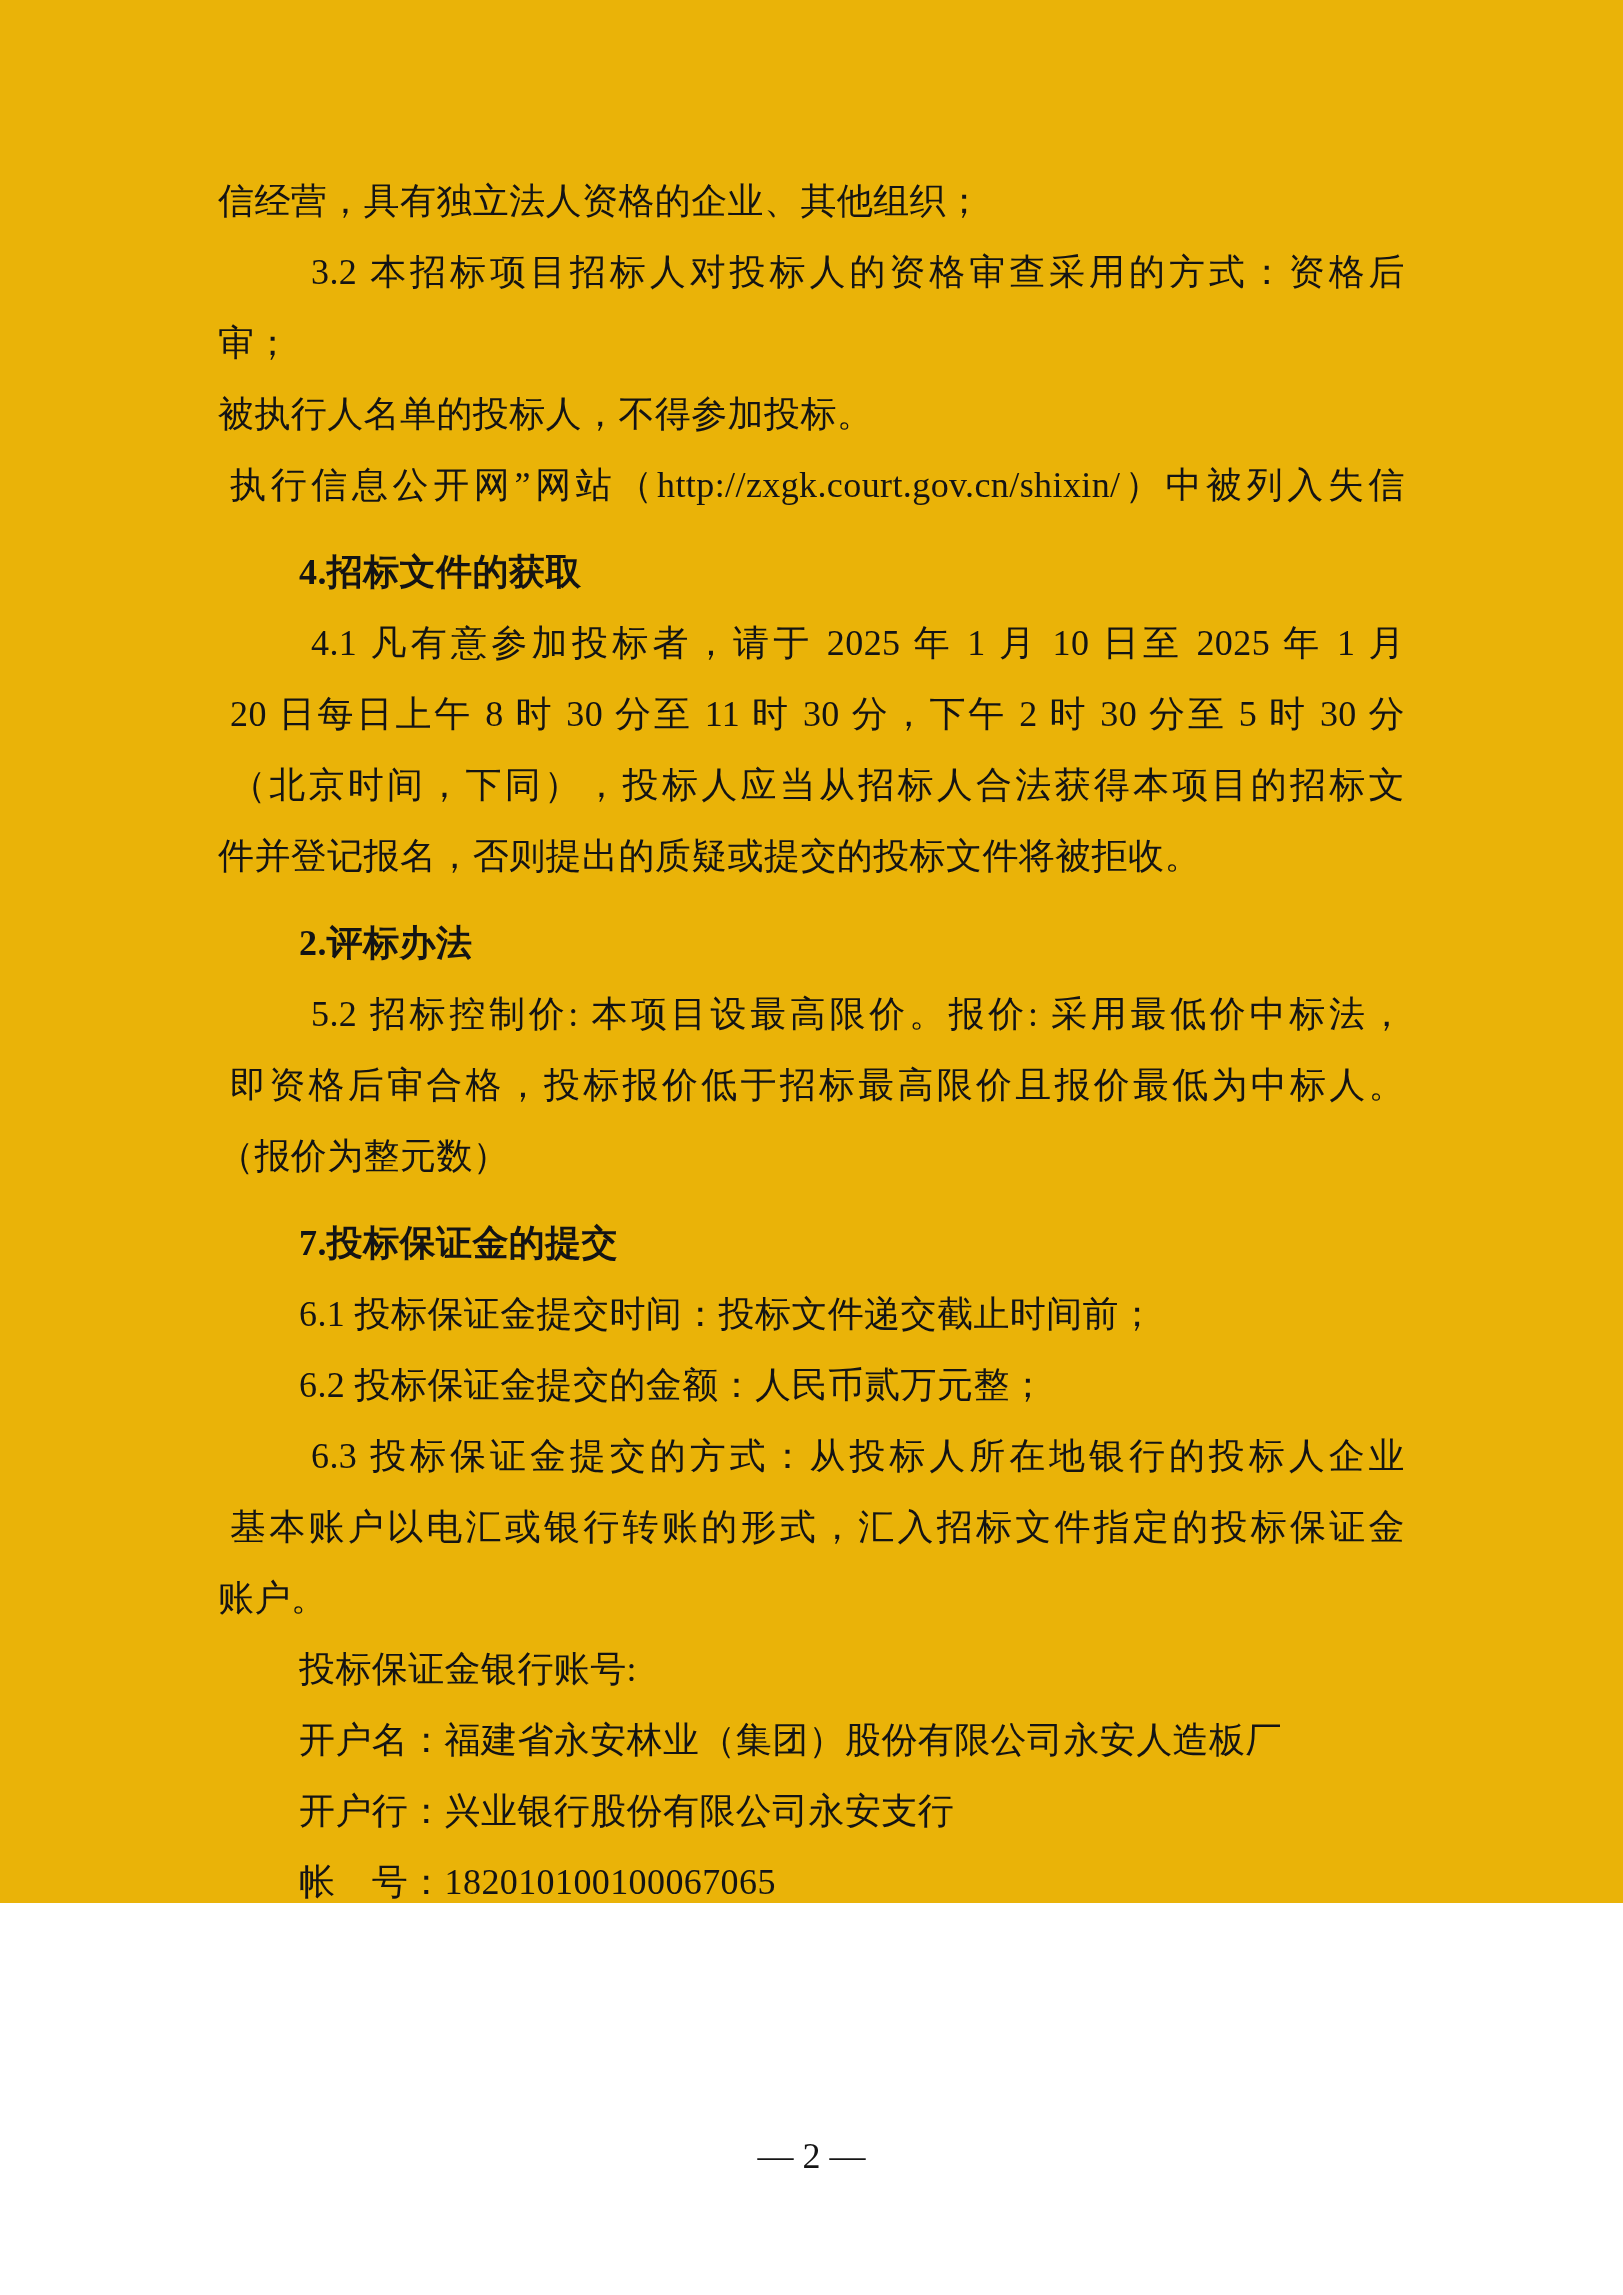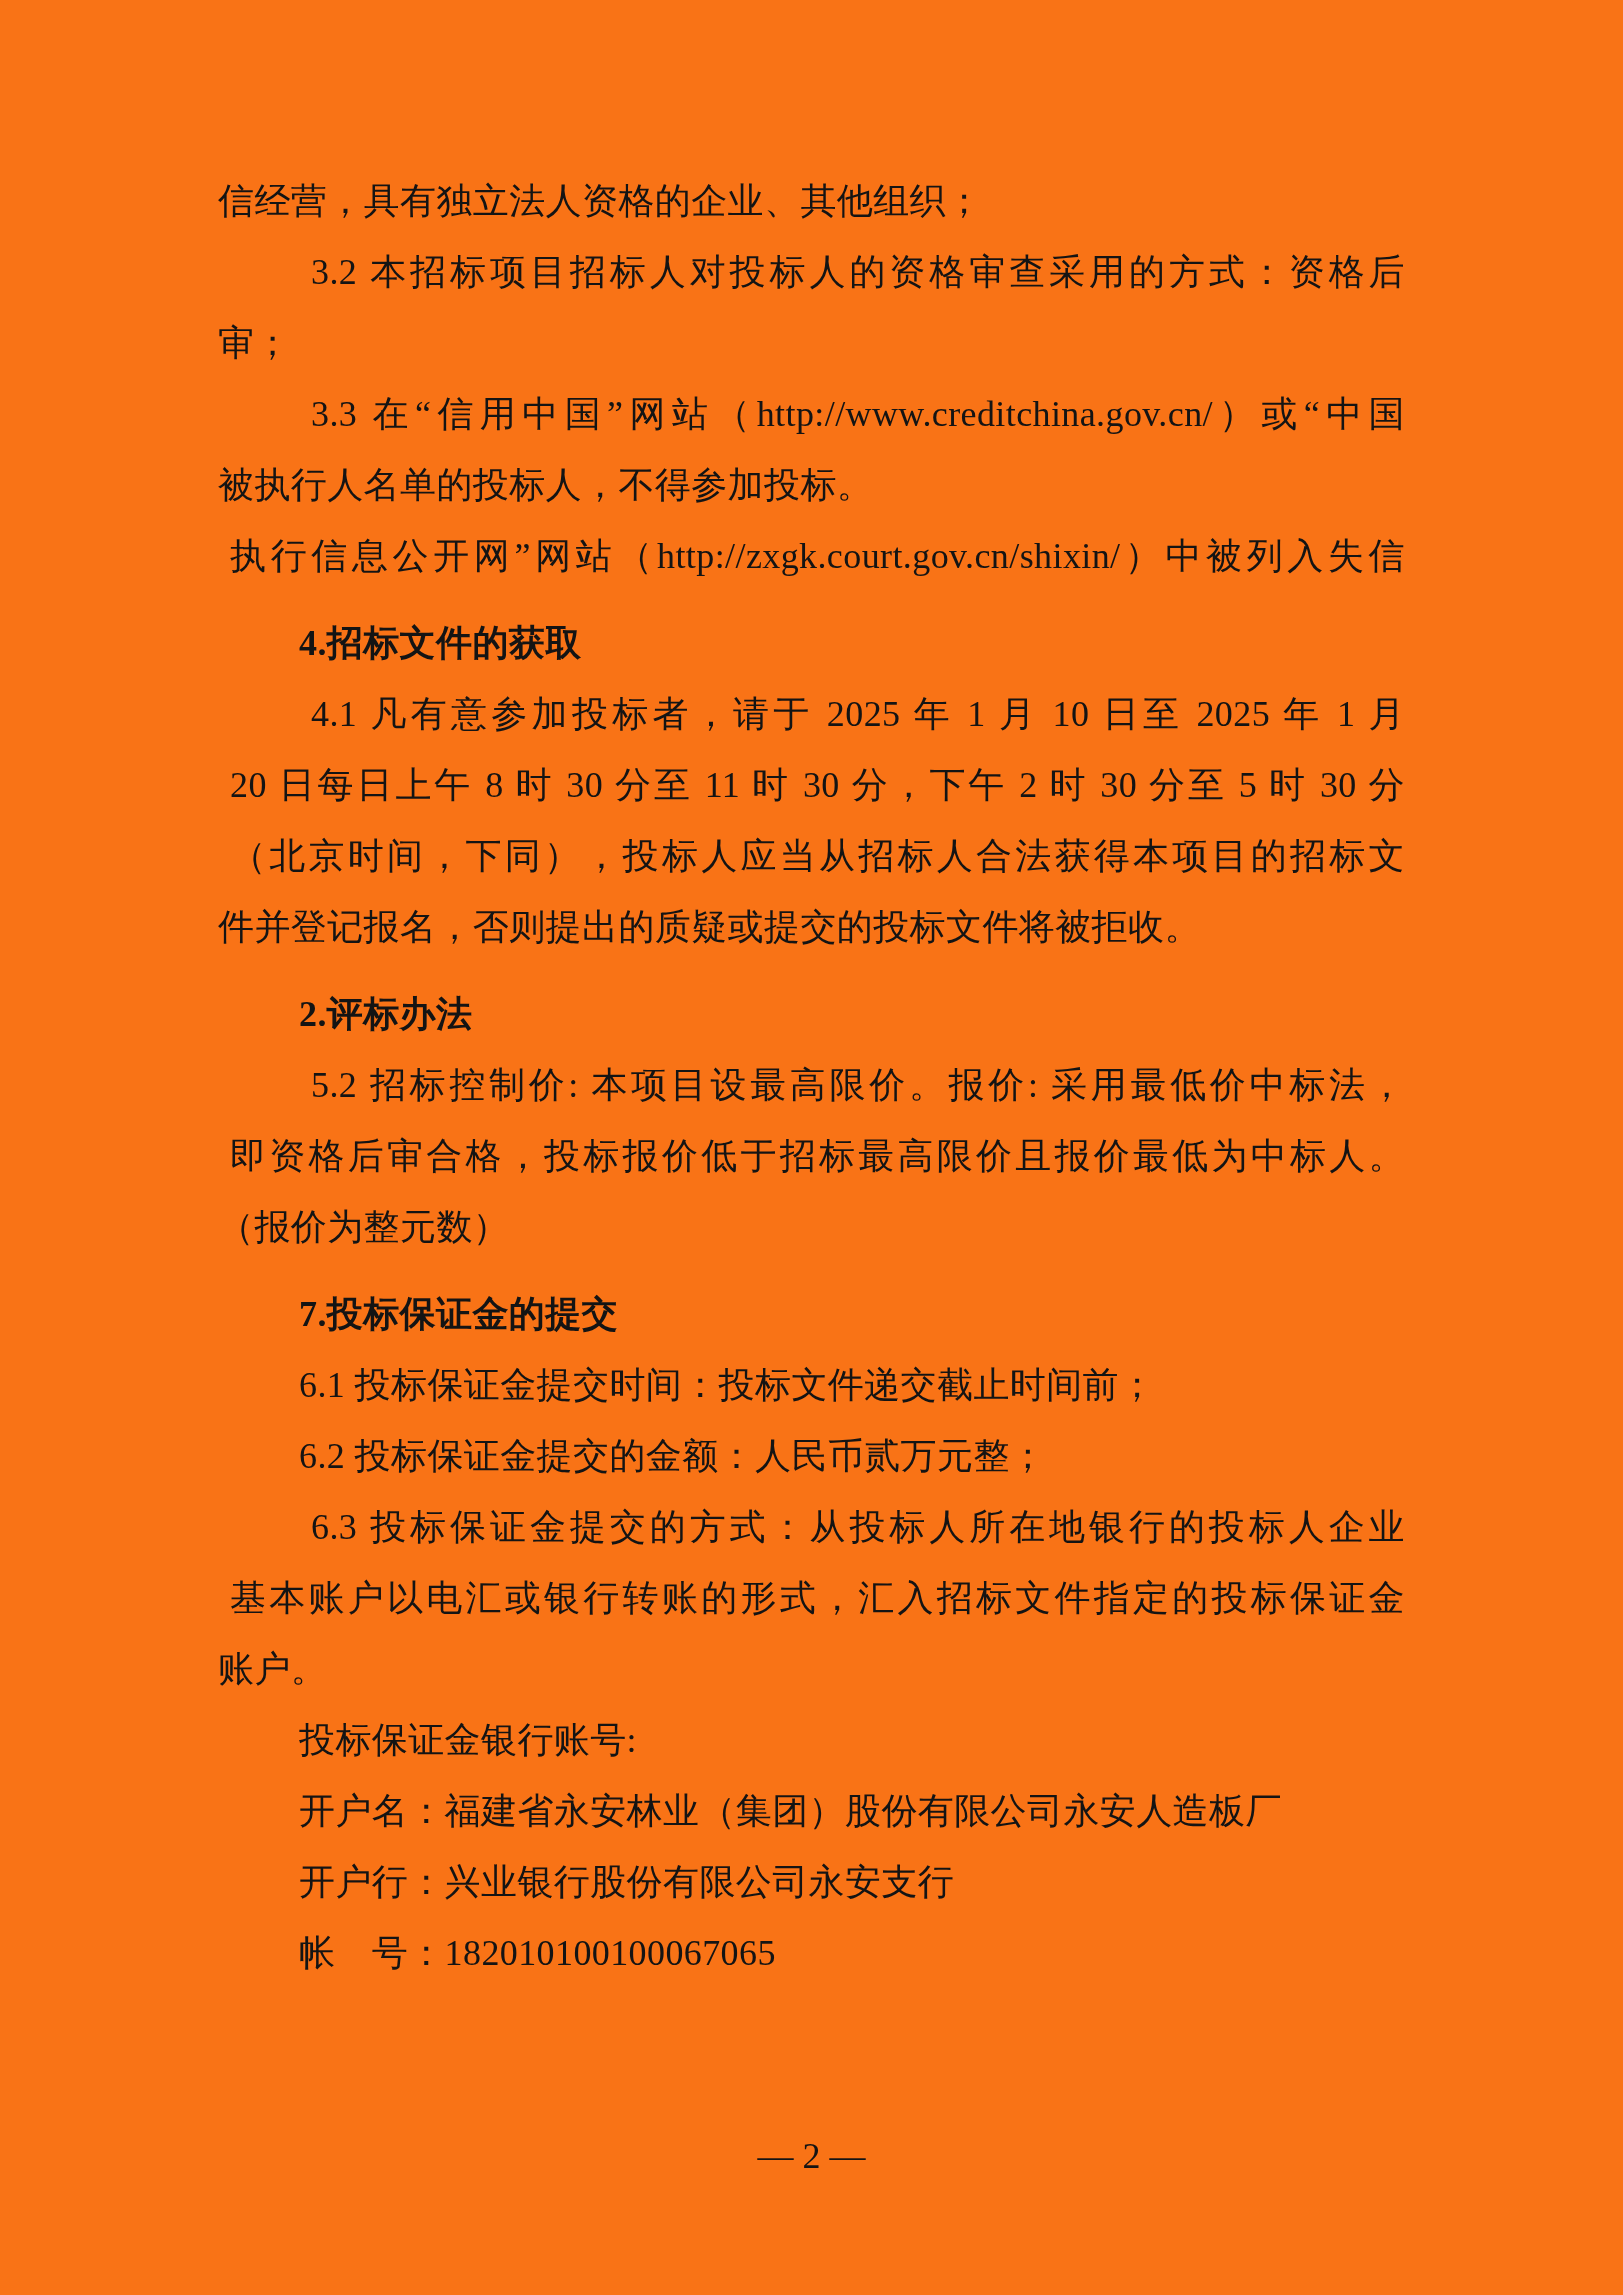--- a/index.html
+++ b/index.html
@@ -11,22 +11,22 @@
     width: 1623px;
     height: 2295px;
     position: relative;
     font-family: "Liberation Serif", "DejaVu Serif", serif;
     color: #141414;
   }
   .page {
     position: absolute;
     left: 0; top: 0;
     width: 1623px;
-    height: 2295px;
-    background: #f97316;
+    height: 1903px;
+    background: #eab308;
   }
   .content {
     position: absolute;
     left: 218px;
     top: 166px;
     width: 1187px;
   }
   .line {
     font-size: 36px;
     line-height: 71px;
@@ -59,21 +59,20 @@
   }
 </style>
 </head>
 <body>
 
 <div class="page">
   <div class="content">
     <div class="line">信经营，具有独立法人资格的企业、其他组织；</div>
     <div class="line indent fill">3.2 本招标项目招标人对投标人的资格审查采用的方式：资格后</div>
     <div class="line">审；</div>
-    <div class="line indent fill">3.3 在“信用中国”网站（http://www.creditchina.gov.cn/）或“中国</div>
     <div class="line">被执行人名单的投标人，不得参加投标。</div>
     <div class="line fill">执行信息公开网”网站（http://zxgk.court.gov.cn/shixin/）中被列入失信</div>
     <div class="line indent heading">4.招标文件的获取</div>
     <div class="line indent fill">4.1 凡有意参加投标者，请于 2025 年 1 月 10 日至 2025 年 1 月</div>
     <div class="line fill">20 日每日上午 8 时 30 分至 11 时 30 分，下午 2 时 30 分至 5 时 30 分</div>
     <div class="line fill">（北京时间，下同），投标人应当从招标人合法获得本项目的招标文</div>
     <div class="line">件并登记报名，否则提出的质疑或提交的投标文件将被拒收。</div>
     <div class="line indent heading">2.评标办法</div>
     <div class="line indent fill">5.2 招标控制价: 本项目设最高限价。报价: 采用最低价中标法，</div>
     <div class="line fill">即资格后审合格，投标报价低于招标最高限价且报价最低为中标人。</div>

